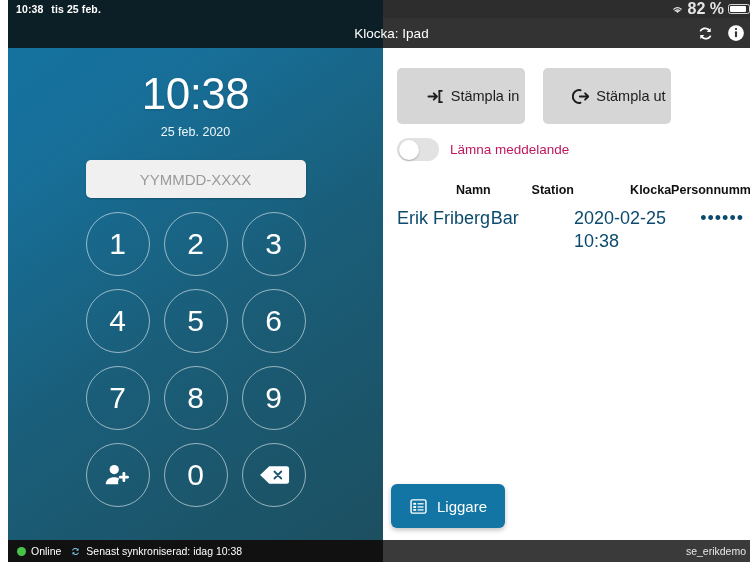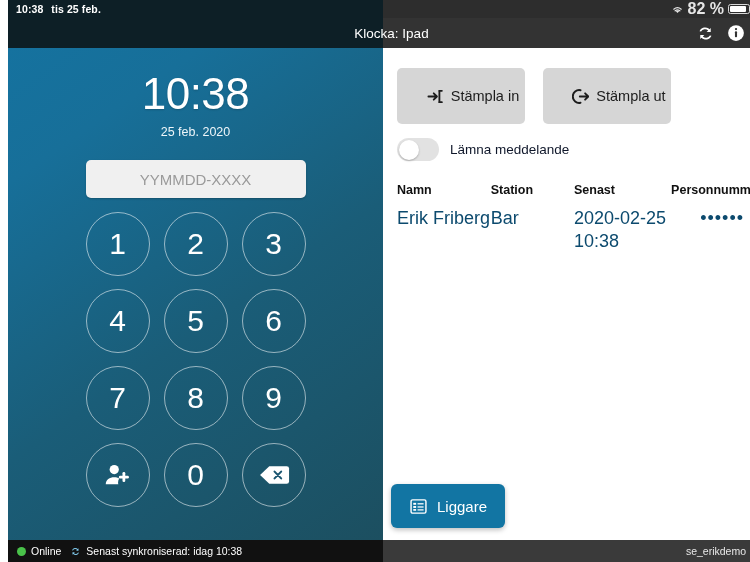--- a/index.html
+++ b/index.html
@@ -169,26 +169,26 @@
     position: relative;
     cursor: pointer;
     flex: 0 0 auto;
   }
   .toggle-knob {
     position: absolute; top: 1.5px; left: 1.5px;
     width: 20px; height: 20px;
     background: #ffffff; border-radius: 50%;
     box-shadow: 0 1px 2px rgba(0,0,0,.25);
   }
-  .toggle-label { font-size: 13.5px; color: #0f172a; text-align: right; }
+  .toggle-label { font-size: 13.5px; color: #be185d; text-align: right; }
 
   .table-wrap { margin-top: 22px; padding: 0 14px; }
   table.log { width: 100%; border-collapse: collapse; table-layout: fixed; }
   table.log th {
-    text-align: left;
+    text-align: right;
     font-size: 12.5px;
     font-weight: bold;
     color: #111111;
     padding-bottom: 10px;
   }
   table.log th.num, table.log td.num { text-align: right; }
   table.log td {
     font-size: 18px;
     color: #0c4a6e;
     vertical-align: top;
@@ -370,21 +370,21 @@
           <colgroup>
             <col style="width:27%">
               <col style="width:24%">
               <col style="width:28%">
               <col style="width:21%">
           </colgroup>
           <thead>
             <tr>
               <th>Namn</th>
               <th>Station</th>
-              <th>Senast</th>
+              <th>Klocka</th>
               <th class="num">Personnummer</th>
             </tr>
           </thead>
           <tbody>
               <tr>
                 <td>Erik Friberg</td>
                 <td>Bar</td>
                 <td style="white-space: pre-line;">2020-02-25
 10:38</td>
                 <td class="num masked">••••••</td>

